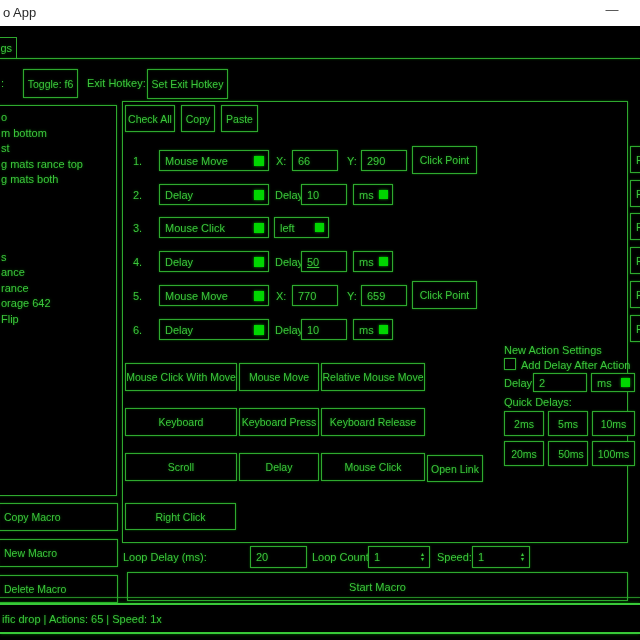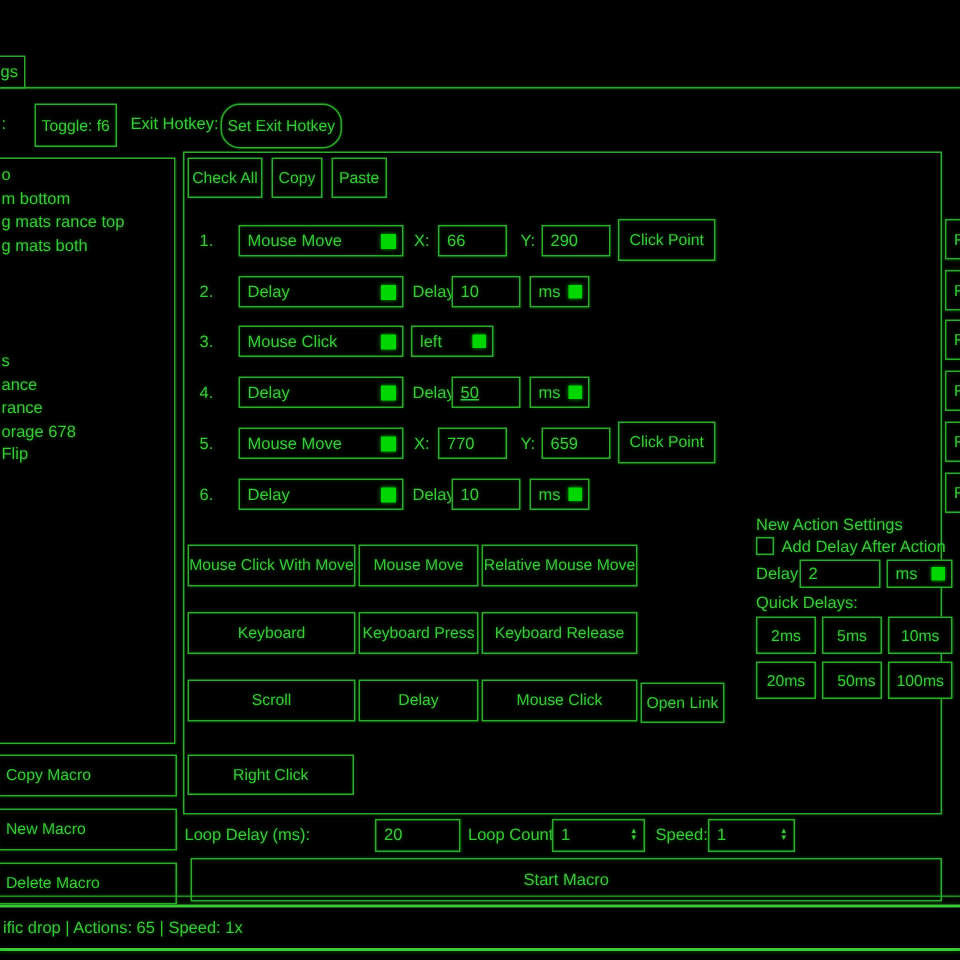--- a/index.html
+++ b/index.html
@@ -55,42 +55,47 @@
   .statusbar{position:absolute;left:0;top:603px;width:640px;height:31px;background:#000;
         border-top:2px solid #38c838;border-bottom:2px solid #38c838;
         display:flex;align-items:center;box-shadow:0 0 3px rgba(0,200,0,.5);}
   .statusbar span{padding-left:2px;font-size:11px;color:var(--gt);text-shadow:0 0 3px rgba(0,190,0,.45);}
 </style>
 </head>
 <body>
 
 <div id="app">
 
+  <div class="titlebar">
+    <span class="title-text">o App</span>
+    <span class="min-btn">—</span>
+  </div>
 
   <div class="tab">gs</div>
   <div class="hline" style="left:0;top:58px;width:640px;"></div>
 
   <span class="lbl" style="left:1px;top:77px;">:</span>
   <div class="btn" style="left:10px;top:69px;width:55px;height:29px;margin-left:13px;">Toggle: f6</div>
   <span class="lbl" style="left:87px;top:77px;">Exit Hotkey:</span>
-  <div class="btn" style="left:147px;top:69px;width:81px;height:30px;border-radius:13px;">Set Exit Hotkey</div>
+  <div class="btn" style="left:147px;top:69px;width:81px;height:30px;">Set Exit Hotkey</div>
 
   <div class="list">
     <div class="list-item">o</div>
     <div class="list-item">m bottom</div>
+    <div class="list-item">st</div>
     <div class="list-item">g mats rance top</div>
     <div class="list-item">g mats both</div>
     <div class="list-item"></div>
     <div class="list-item"></div>
     <div class="list-item"></div>
     <div class="list-item"></div>
     <div class="list-item">s</div>
     <div class="list-item">ance</div>
     <div class="list-item">rance</div>
-    <div class="list-item">orage 678</div>
+    <div class="list-item">orage 642</div>
     <div class="list-item">Flip</div>
   </div>
 
   <div class="panel" style="left:122px;top:101px;width:506px;height:442px;"></div>
 
   <div class="btn" style="left:125px;top:105px;width:50px;height:27px;">Check All</div>
   <div class="btn" style="left:181px;top:105px;width:34px;height:27px;">Copy</div>
   <div class="btn" style="left:221px;top:105px;width:37px;height:27px;">Paste</div>
 
   <span class="lbl" style="left:133px;top:155px;">1.</span>

